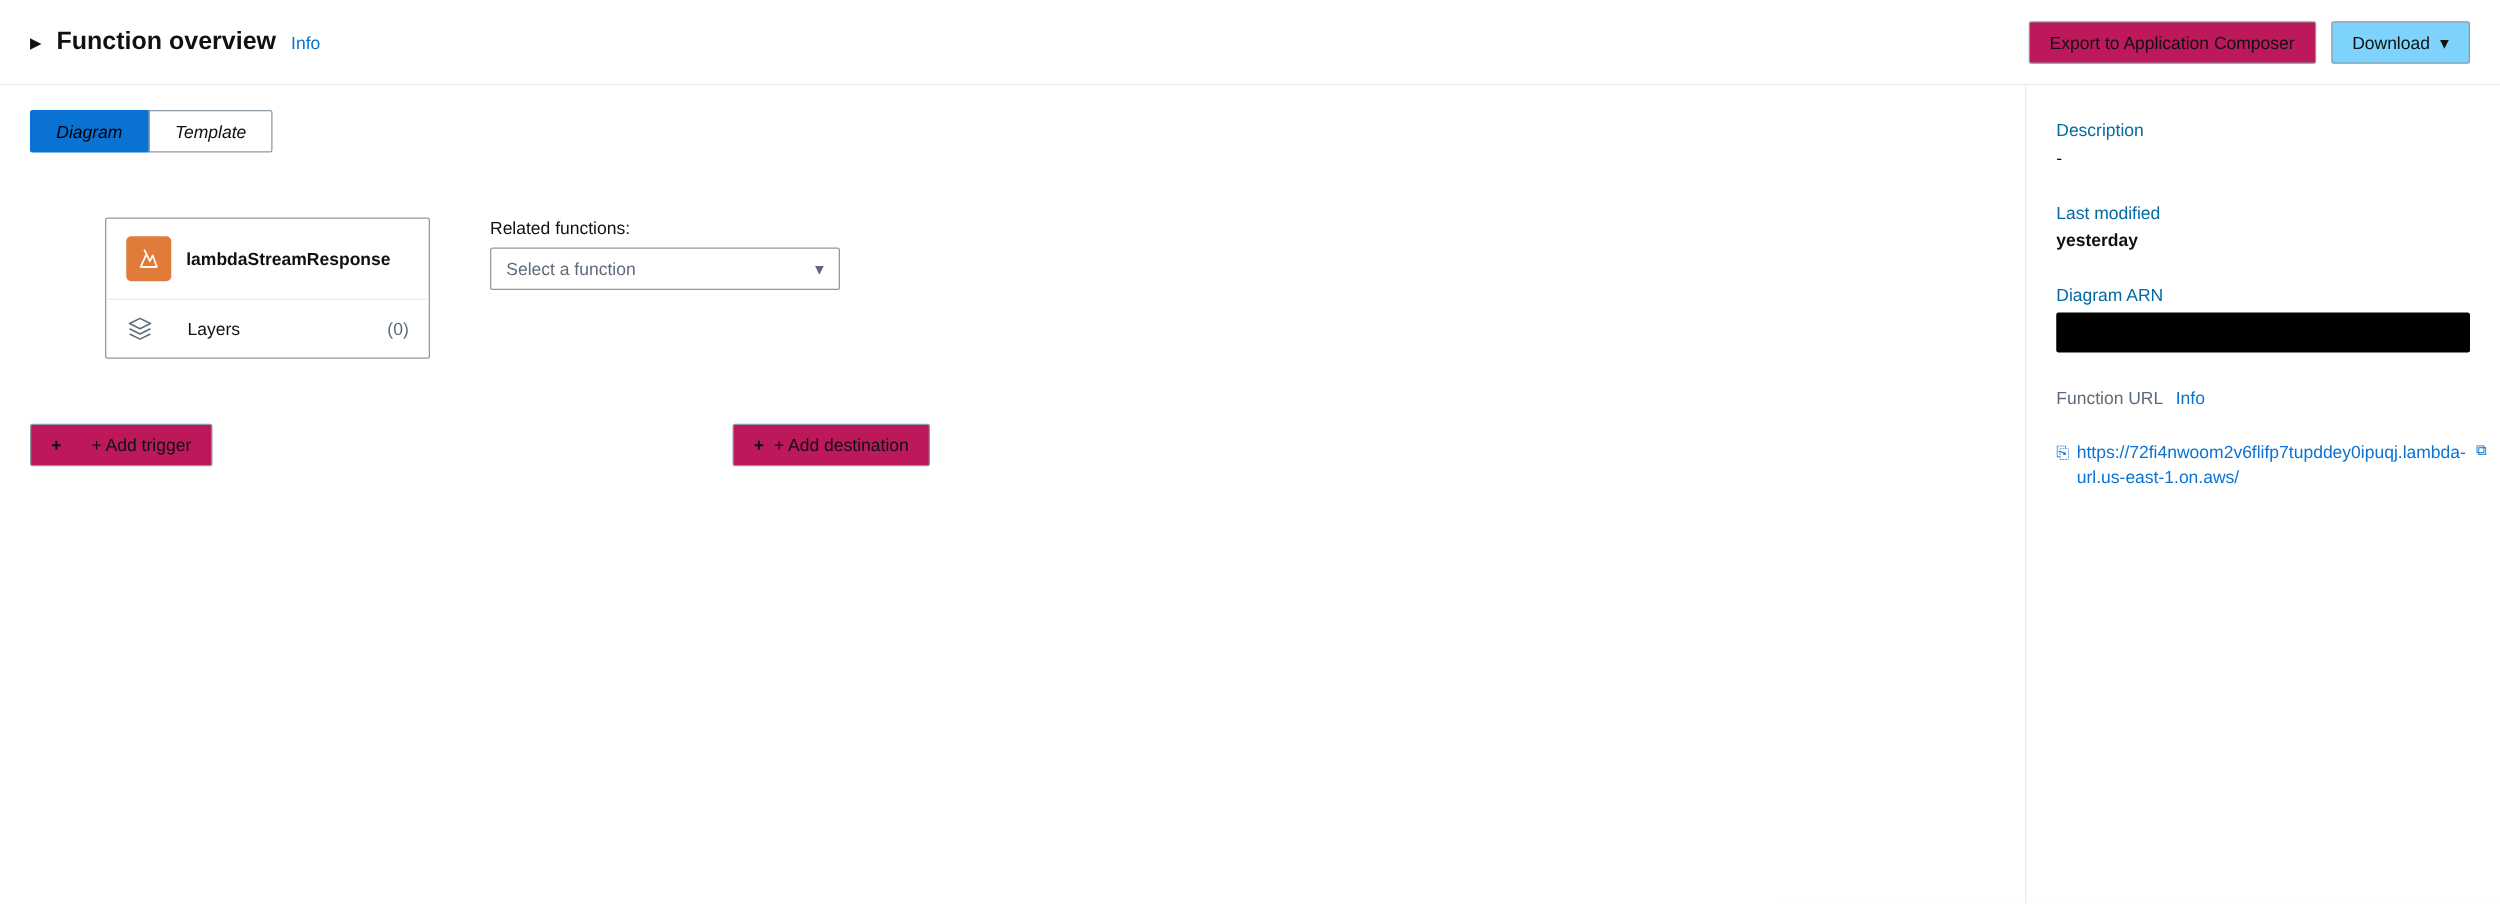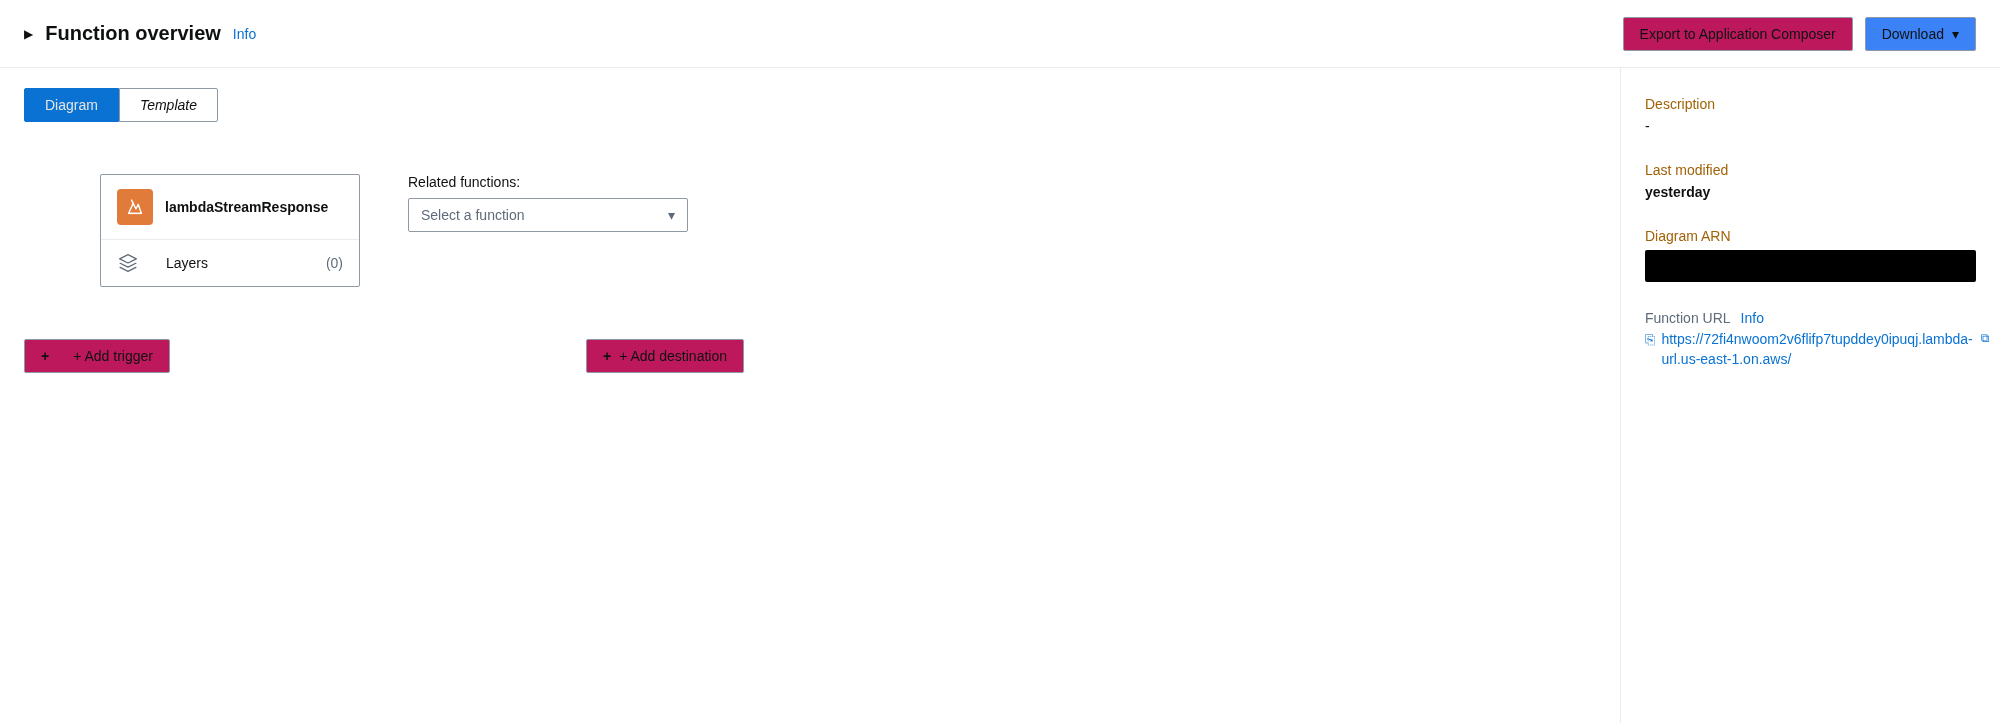--- a/index.html
+++ b/index.html
@@ -59,21 +59,21 @@
       font-size: 14px;
       cursor: pointer;
       border-radius: 2px;
       display: flex;
       align-items: center;
       gap: 8px;
       white-space: nowrap;
     }
     .btn-dropdown {
       border: 1px solid #8d99a5;
-      background: #3b82f6;
+      background: #7dd3fc;
       color: #0f1111;
       padding: 8px 16px;
       font-size: 14px;
       cursor: pointer;
       border-radius: 2px;
       display: flex;
       align-items: center;
       gap: 8px;
     }
 
@@ -99,22 +99,23 @@
     .tab {
       padding: 8px 20px;
       border: 1px solid #8d99a5;
       cursor: pointer;
       font-size: 14px;
       background: #fff;
       color: #0f1111;
     }
     .tab.active {
       background: #0972d3;
-      color: #e5e5e5;
+      color: #000000;
       border-color: #0972d3;
+      font-style: italic;
     }
     .tab:first-child {
       border-radius: 2px 0 0 2px;
     }
     .tab:last-child {
       border-radius: 0 2px 2px 0;
       font-style: italic;
     }
 
     
@@ -125,21 +126,20 @@
       padding: 20px 0;
       margin-left: 60px;
     }
 
     
     .function-box-wrapper {
       display: flex;
       flex-direction: column;
       align-items: flex-end;
       gap: 8px;
-      margin-left: 16px;
     }
 
     .function-box {
       border: 1px solid #8d99a5;
       background: #fff;
       min-width: 260px;
       border-radius: 2px;
     }
     .function-header {
       display: flex;
@@ -216,21 +216,21 @@
       flex-shrink: 0;
       border-left: 1px solid #e9ebed;
       padding: 28px 24px;
       background: #fff;
     }
     .sidebar-section {
       margin-bottom: 28px;
     }
     .sidebar-label {
       font-size: 14px;
-      color: #a16207;
+      color: #0369a1;
       font-weight: 400;
       margin-bottom: 6px;
     }
     .sidebar-value {
       font-size: 14px;
       color: #0f1111;
       font-weight: 400;
     }
     .sidebar-value.bold {
       font-weight: 600;
@@ -248,21 +248,21 @@
       border-radius: 2px;
       margin-top: 6px;
     }
     .function-url-section {
       margin-top: 4px;
     }
     .function-url-header {
       display: flex;
       align-items: flex-end;
       gap: 10px;
-      margin-bottom: 4px;
+      margin-bottom: 26px;
     }
     .function-url-title {
       font-size: 14px;
       color: #5f6b7a;
     }
     .url-link {
       color: #0972d3;
       font-size: 14px;
       cursor: pointer;
       text-decoration: none;

